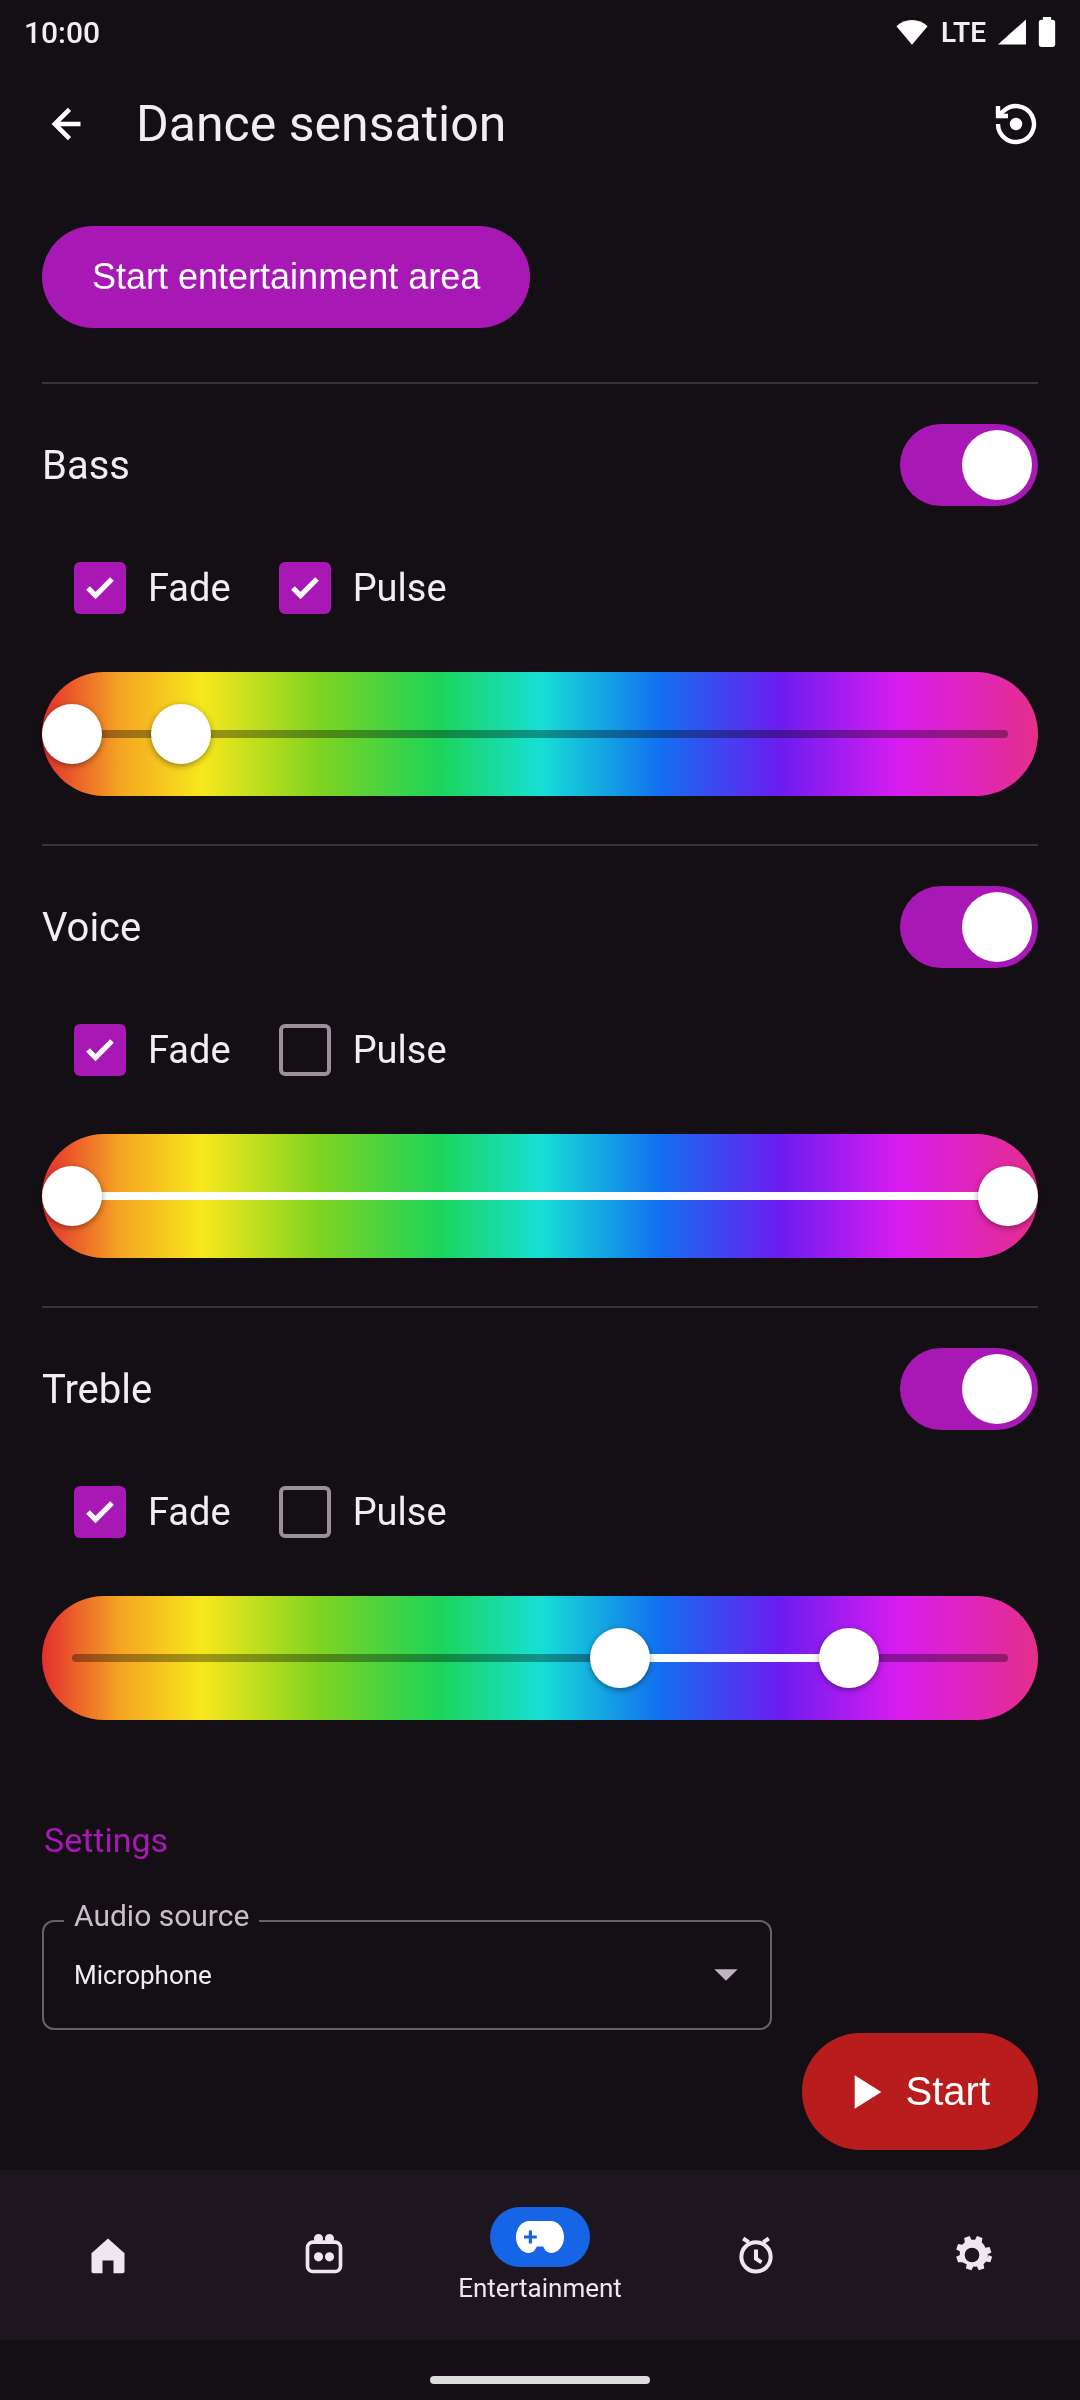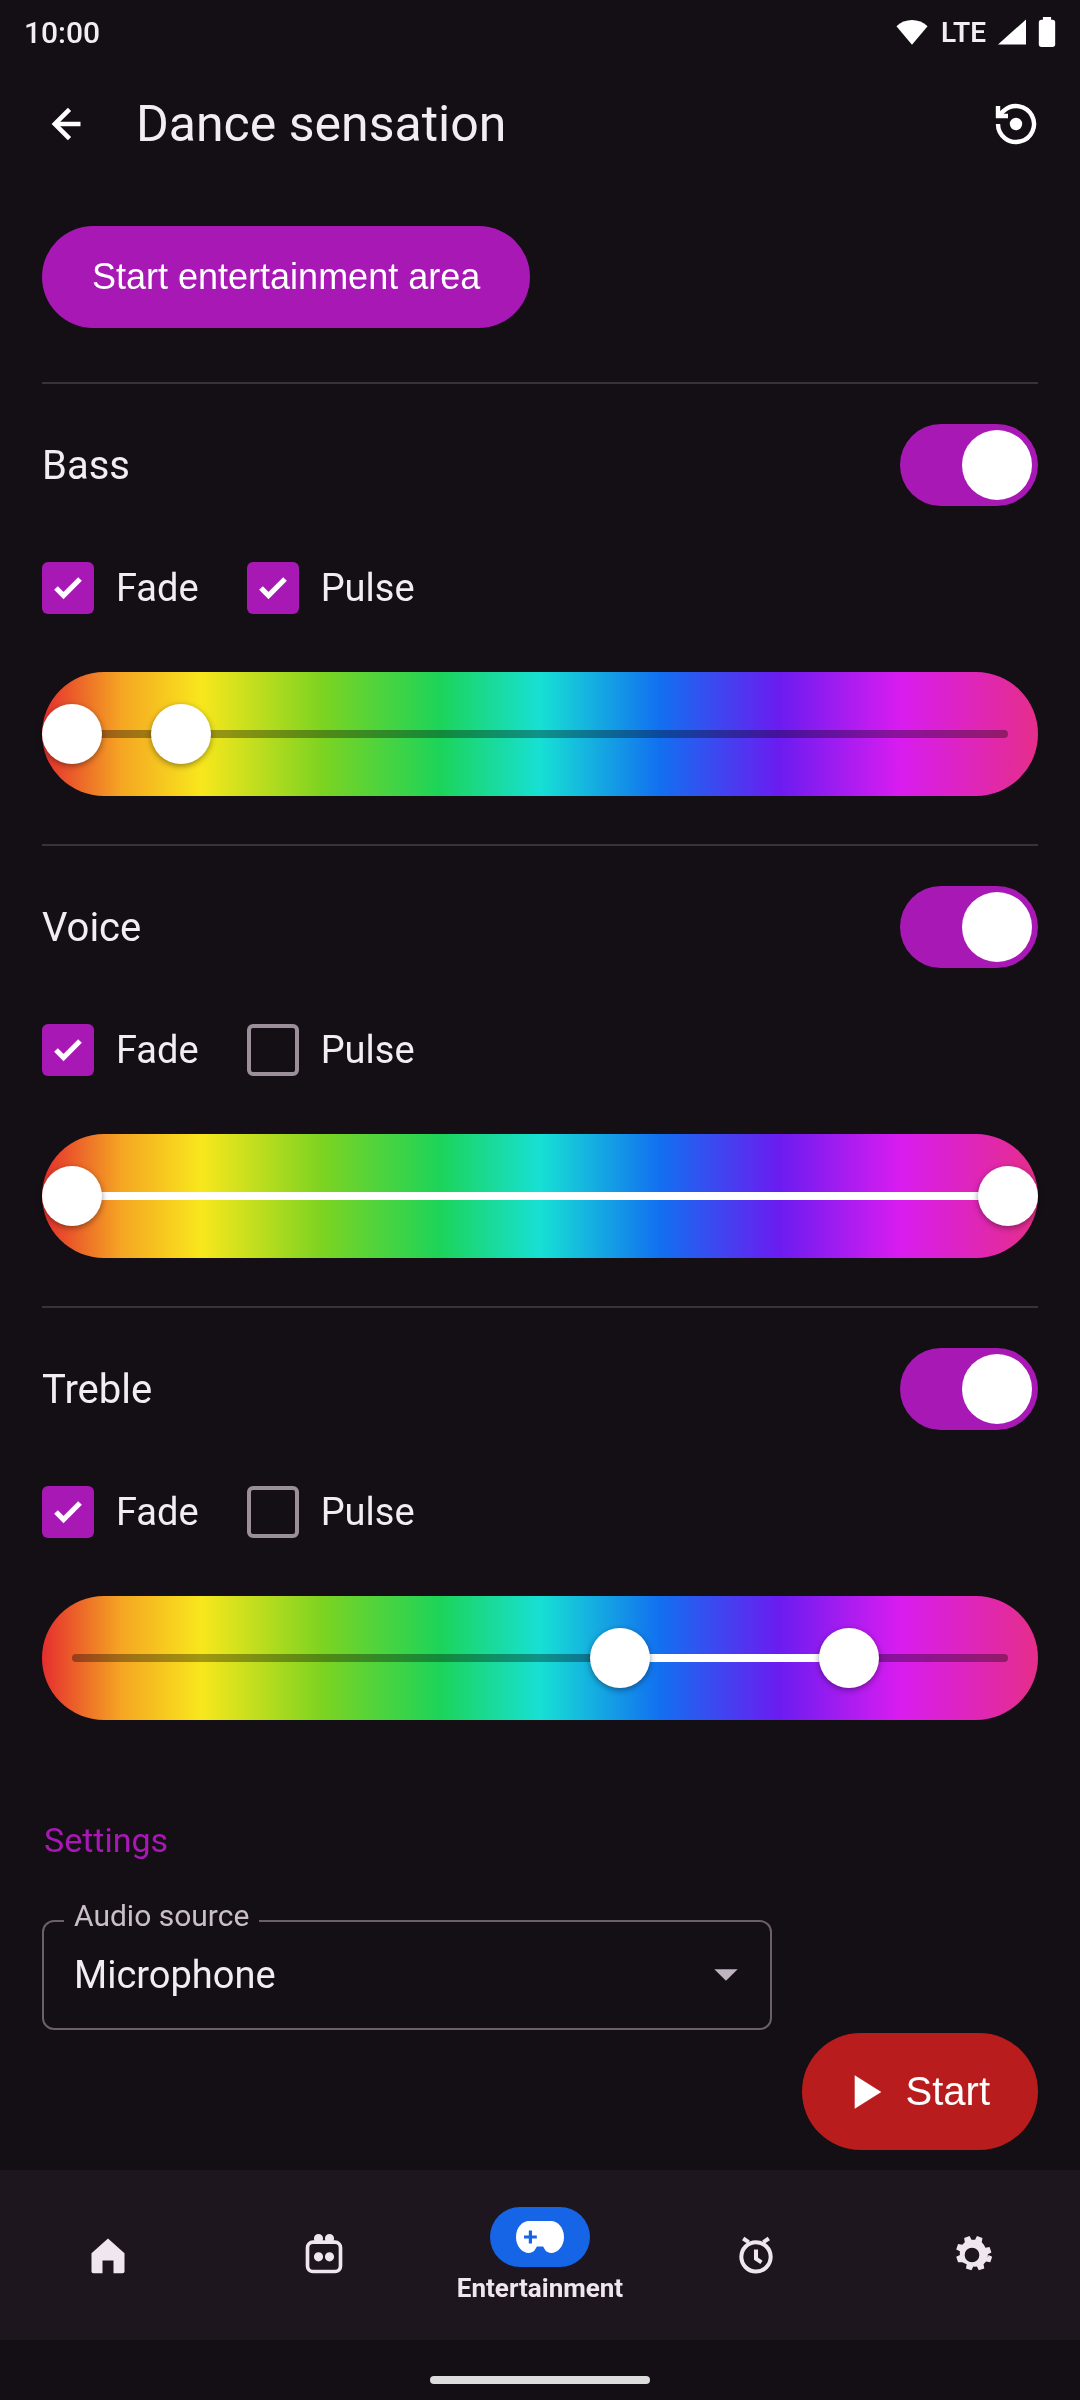--- a/index.html
+++ b/index.html
@@ -40,21 +40,21 @@
   .row-head .label { font-size: 40px; flex: 1; }
   .toggle {
     width: 138px; height: 82px; border-radius: 50px;
     position: relative;
   }
   .toggle.on { background: #a718b5; }
   .toggle .knob {
     position: absolute; top: 6px; right: 6px;
     width: 70px; height: 70px; border-radius: 50%; background: #fff;
   }
-  .checks { display: flex; gap: 48px; margin-top: 56px; align-items: center; }
+  .checks { display: flex; gap: 48px; margin-top: 56px; align-items: center; margin-left: 32px; }
   .check { display: flex; align-items: center; gap: 22px; }
   .check-box {
     width: 52px; height: 52px; border-radius: 6px;
     display: flex; align-items: center; justify-content: center;
   }
   .check-box.checked { background: #a718b5; }
   .check-box.unchecked { border: 4px solid #9a8f9a; background: transparent; }
   .check-label { font-size: 38px; }
   .spectrum {
     margin-top: 58px;
@@ -76,40 +76,39 @@
     box-shadow: 0 2px 6px rgba(0,0,0,0.4);
   }
   .settings-label {
     color: #a718b5; font-size: 34px; margin-top: 100px; padding: 0 2px;
   }
   .audio-src-wrap { margin-top: 60px; position: relative; }
   .audio-src {
     height: 110px; width: 730px;
     border: 2px solid #6a5f6a; border-radius: 12px;
     display: flex; align-items: center; padding: 17px 30px;
-    font-size: 38px;
+    font-size: 26px;
   }
   .audio-src .drop { margin-left: auto; }
   .audio-src-legend {
     position: absolute; top: -22px; left: 22px;
     background: #140f14; padding: 0 10px; font-size: 30px; color: #c9bec9;
   }
   .start-btn {
     position: absolute; right: 42px; bottom: 250px;
     background: #b91c1c; color: #fff;
     border: none; border-radius: 72px;
     padding: 36px 48px; font-size: 40px; font-weight: 500;
     display: flex; align-items: center; gap: 20px;
   }
   
   .bottom-nav {
     position: absolute; left: 0; right: 0; bottom: 60px; height: 170px;
     display: flex; align-items: center; justify-content: flex-start;
     background: #1e161e;
-    font-weight: bold;
   }
   .nav-item {
     flex: 1; display: flex; flex-direction: column; align-items: center; gap: 6px;
     font-size: 26px; color: #efe6ef;
   }
   .nav-icon-pill {
     width: 100px; height: 60px; border-radius: 34px;
     display: flex; align-items: center; justify-content: center;
   }
   .nav-item.active .nav-icon-pill { background: #1565e6; }

